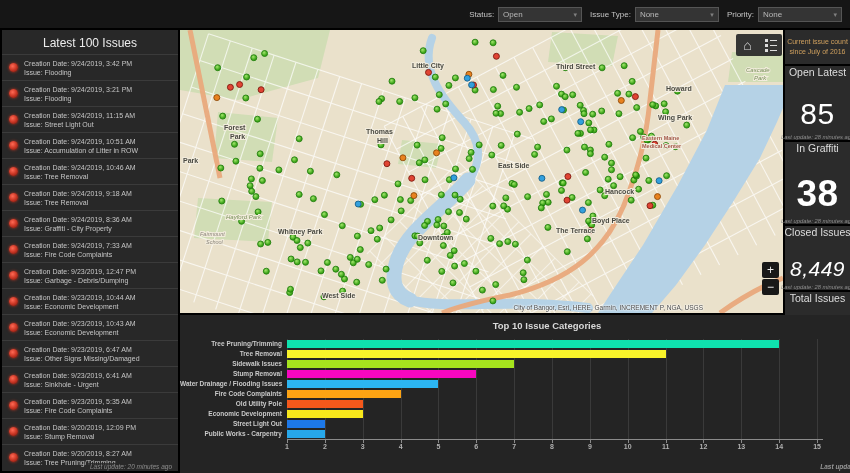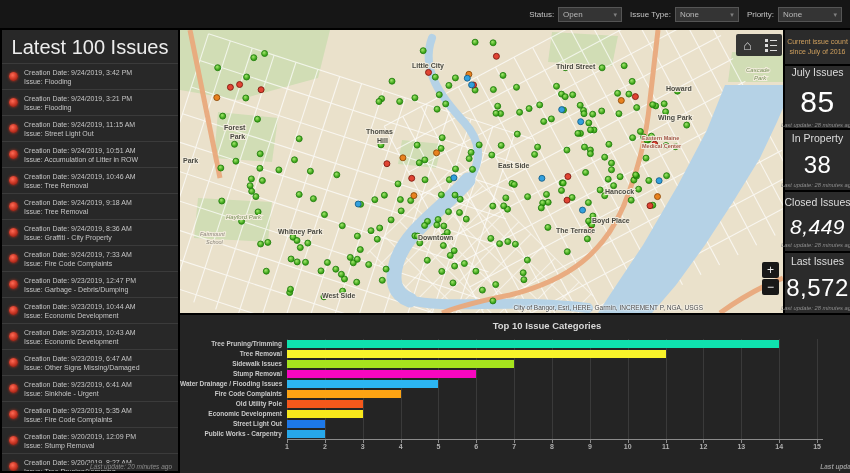--- a/index.html
+++ b/index.html
@@ -6,29 +6,29 @@
   body{width:850px;height:473px;position:relative;overflow:hidden;
        font-family:"Liberation Sans",sans-serif;-webkit-font-smoothing:antialiased;}
 
   
   .header{position:absolute;left:0;top:0;width:850px;height:28px;background:#161616;
           display:flex;align-items:center;}
   .app-title{color:#e8e8e8;font-size:14.5px;font-weight:400;margin-left:10px;letter-spacing:.2px;}
   .filters{margin-left:auto;display:flex;align-items:center;margin-right:8px;}
   .filter{display:flex;align-items:center;margin-left:8px;}
   .filter-label{color:#c4c4c4;font-size:8px;margin-right:4px;white-space:nowrap;text-align:right;}
-  .select{width:64px;height:15px;background:#343434;border:1px solid #555;color:#b8b8b8;
+  .select{width:84px;height:15px;background:#343434;border:1px solid #555;color:#b8b8b8;
           font-size:8px;display:flex;align-items:center;justify-content:space-between;
           padding:0 4px;box-sizing:border-box;cursor:pointer;}
   .chev{color:#808080;font-size:7px;line-height:1;}
 
   
   .left-panel{position:absolute;left:2px;top:30px;width:176px;height:441px;background:#282828;
               display:flex;flex-direction:column;}
-  .list-title{color:#ededed;font-size:20px;text-align:center;padding:6px 0 4px;}
+  .list-title{color:#ededed;font-size:12px;text-align:center;padding:6px 0 4px;}
   .issues-list{flex:1;overflow:hidden;position:relative;}
   .issue-item{display:flex;align-items:center;height:26px;box-sizing:border-box;
               padding:2px 3px 2px 7px;border-top:1px solid #3b3b3b;cursor:pointer;}
   .issue-dot{width:9px;height:9px;border-radius:50%;flex:none;margin-right:6px;
              background:radial-gradient(circle at 40% 35%,#ff6a55 0%,#cf3a28 45%,#701108 100%);
              box-shadow:0 0 3px rgba(255,58,32,.7);}
   .issue-text div{color:#c6c6c6;font-size:7px;line-height:9px;white-space:nowrap;}
   .list-update{position:absolute;right:4px;bottom:1px;color:#8d8d8d;font-size:6.5px;font-style:italic;
                background:rgba(40,40,40,.8);padding:0 2px;}
 
@@ -51,21 +51,21 @@
                  align-items:center;justify-content:center;cursor:pointer;border-radius:2px;}
 
   
   .stats-panel{position:absolute;left:785px;top:30px;width:65px;height:283px;
                display:flex;flex-direction:column;gap:2px;}
   .stat-head{background:#2b2b2b;color:#cfa05e;font-size:7px;line-height:10px;text-align:center;
              padding:7px 2px;box-sizing:border-box;}
   .stat-card{background:#2b2b2b;flex:1;display:flex;flex-direction:column;align-items:center;
              justify-content:center;overflow:visible;}
   .stat-label{color:#dedede;font-size:10.5px;white-space:nowrap;}
-  .stat-value{color:#fff;letter-spacing:.5px;margin-top:7px;}
+  .stat-value{color:#fff;letter-spacing:.5px;margin-top:19px;}
   .stat-update{color:#8f8f8f;font-size:5.8px;font-style:italic;margin-top:3px;white-space:nowrap;}
 
   
   .chart-panel{position:absolute;left:180px;top:315px;width:734px;height:158px;background:#242424;font-weight:bold;}
   .chart-title{color:#d8d8d8;font-size:9.5px;text-align:center;margin-top:5px;}
   .gear{position:absolute;top:0;right:2px;color:#777;font-size:9px;cursor:pointer;}
   .gridline{position:absolute;width:1px;background:#3a3a3a;}
   .bar{position:absolute;height:8px;cursor:pointer;}
   .cat-label{position:absolute;left:0;width:102px;text-align:right;color:#c9c9c9;font-size:6.5px;
              line-height:10px;white-space:nowrap;}
@@ -650,36 +650,36 @@
   </div>
 </div>
 
 <div class="stats-panel">
   <div class="stat-head">
     <div>Current issue count</div>
     <div>since July of 2016</div>
   </div>
 
 <div class="stat-card">
-      <div class="stat-label">July Issues</div>
+      <div class="stat-label">Open Latest</div>
       <div class="stat-value" style="font-size: 30px;">85</div>
       <div class="stat-update">Last update: 28 minutes ago</div>
     </div>
     <div class="stat-card">
-      <div class="stat-label">In Property</div>
-      <div class="stat-value" style="font-size: 24px;">38</div>
+      <div class="stat-label">In Graffiti</div>
+      <div class="stat-value" style="font-size: 37px; font-weight: bold;">38</div>
       <div class="stat-update">Last update: 28 minutes ago</div>
     </div>
     <div class="stat-card">
       <div class="stat-label">Closed Issues</div>
       <div class="stat-value" style="font-size: 21px; font-style: italic;">8,449</div>
       <div class="stat-update">Last update: 28 minutes ago</div>
     </div>
     <div class="stat-card">
-      <div class="stat-label">Last Issues</div>
+      <div class="stat-label">Total Issues</div>
       <div class="stat-value" style="font-size: 24px;">8,572</div>
       <div class="stat-update">Last update: 28 minutes ago</div>
     </div>
   </div>
 
 <div class="chart-panel">
   <div class="chart-title">Top 10 Issue Categories</div>
   <div class="gear">⚙</div>
   <div id="chart-plot">
       <div class="gridline" style="left: 107px; top: 24px; height: 100px;"></div>

